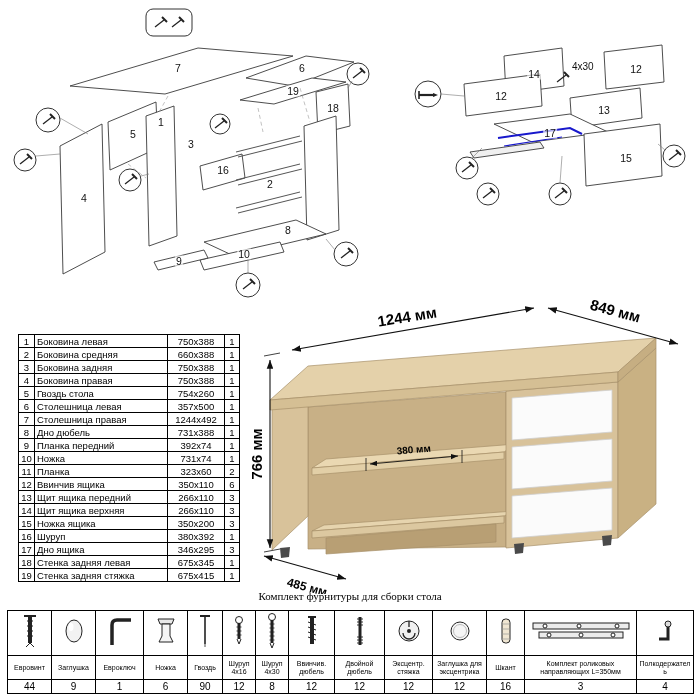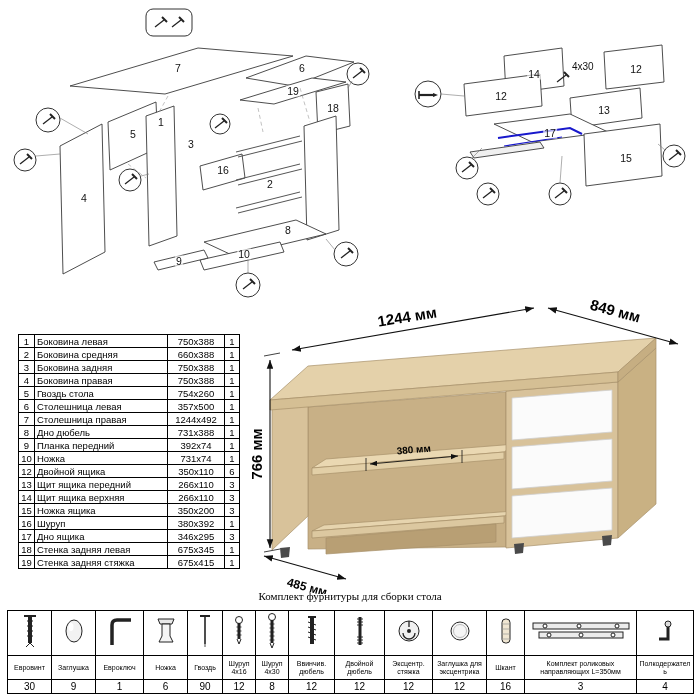--- a/index.html
+++ b/index.html
@@ -203,22 +203,28 @@
             <td class="pt-size">392x74</td>
             <td class="pt-qty">1</td>
           </tr>
           <tr>
             <td class="pt-num">10</td>
             <td class="pt-name">Ножка</td>
             <td class="pt-size">731x74</td>
             <td class="pt-qty">1</td>
           </tr>
           <tr>
+            <td class="pt-num">11</td>
+            <td class="pt-name">Планка</td>
+            <td class="pt-size">323x60</td>
+            <td class="pt-qty">2</td>
+          </tr>
+          <tr>
             <td class="pt-num">12</td>
-            <td class="pt-name">Двойной ящика</td>
+            <td class="pt-name">Ввинчив ящика</td>
             <td class="pt-size">350x110</td>
             <td class="pt-qty">6</td>
           </tr>
           <tr>
             <td class="pt-num">13</td>
             <td class="pt-name">Щит ящика передний</td>
             <td class="pt-size">266x110</td>
             <td class="pt-qty">3</td>
           </tr>
           <tr>
@@ -414,21 +420,21 @@
             <td class="hw-label-cell">Шуруп 4x30</td>
             <td class="hw-label-cell">Ввинчив. дюбель</td>
             <td class="hw-label-cell">Двойной дюбель</td>
             <td class="hw-label-cell">Эксцентр. стяжка</td>
             <td class="hw-label-cell">Заглушка для эксцентрика</td>
             <td class="hw-label-cell">Шкант</td>
             <td class="hw-label-cell">Комплект роликовых направляющих L=350мм</td>
             <td class="hw-label-cell">Полкодержатель</td>
           </tr>
           <tr>
-            <td class="hw-qty-cell">30</td>
+            <td class="hw-qty-cell">44</td>
             <td class="hw-qty-cell">9</td>
             <td class="hw-qty-cell">1</td>
             <td class="hw-qty-cell">6</td>
             <td class="hw-qty-cell">90</td>
             <td class="hw-qty-cell">12</td>
             <td class="hw-qty-cell">8</td>
             <td class="hw-qty-cell">12</td>
             <td class="hw-qty-cell">12</td>
             <td class="hw-qty-cell">12</td>
             <td class="hw-qty-cell">12</td>

